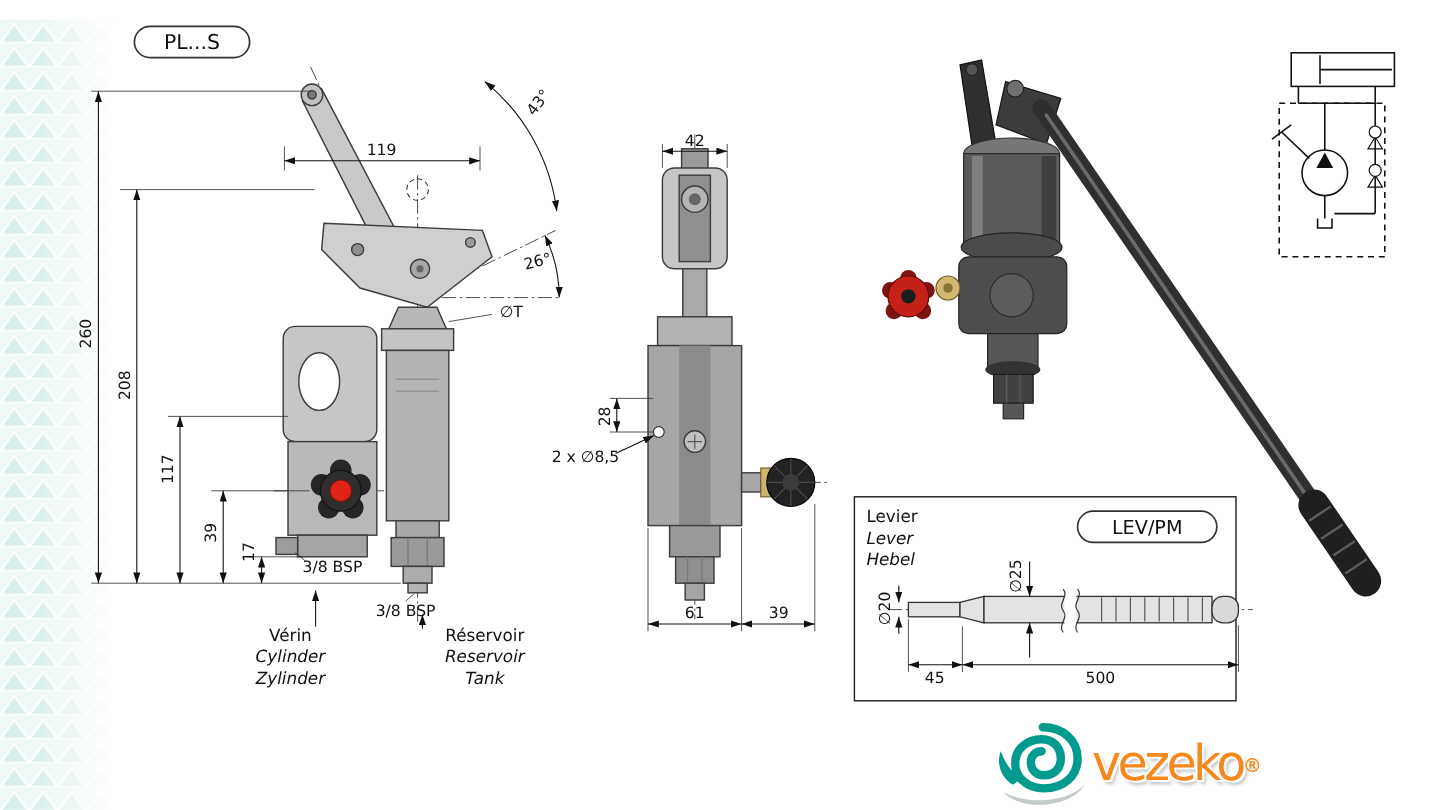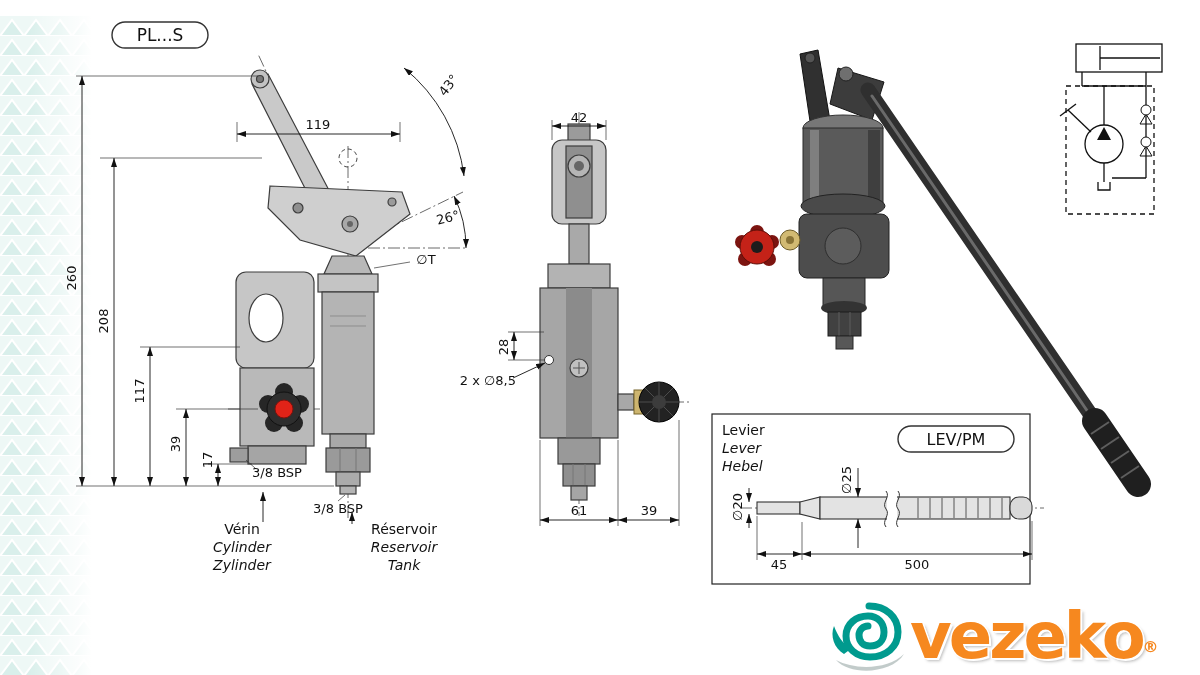--- a/index.html
+++ b/index.html
@@ -15,21 +15,21 @@
   .it{font-style:italic;}
   .badge-t{font-size:17px;}
   .badge-s{font-size:16px;}
   .dimline{stroke:#111;stroke-width:0.9;fill:none;}
   .ext{stroke:#333;stroke-width:0.7;fill:none;}
   .cl{stroke:#444;stroke-width:0.8;fill:none;stroke-dasharray:12 3 2 3;}
   .dash{stroke:#333;stroke-width:0.9;fill:none;stroke-dasharray:4 3;}
   .outl{stroke:#3d3d3d;stroke-width:1.2;}
   .schem{stroke:#111;stroke-width:1.3;fill:none;}
   .logo{position:absolute;left:830px;top:580px;z-index:3;display:flex;align-items:center;}
-  .logo-text{font-weight:bold;font-size:64px;color:#f6881f;letter-spacing:-3px;line-height:1;
+  .logo-text{font-weight:normal;font-size:41px;color:#f6881f;letter-spacing:-3px;line-height:1;
       text-shadow:-1px -1px 0 #fff,1px -1px 0 #fff,-1px 1px 0 #fff,2px 2px 0 #fff,3px 3px 3px rgba(60,60,60,.35);}
   .logo-r{font-weight:bold;font-size:16px;color:#f6881f;vertical-align:super;line-height:1;
       text-shadow:1px 1px 0 #fff;}
 </style>
 </head>
 <body>
 
 <div id="stage">
 
   <svg id="pattern-strip" width="96" height="675">

